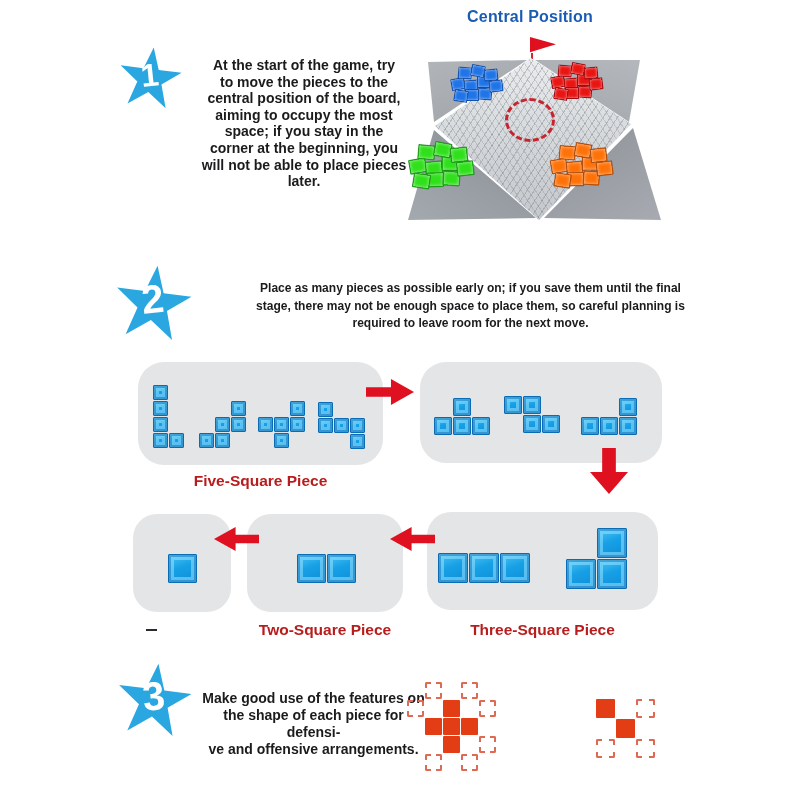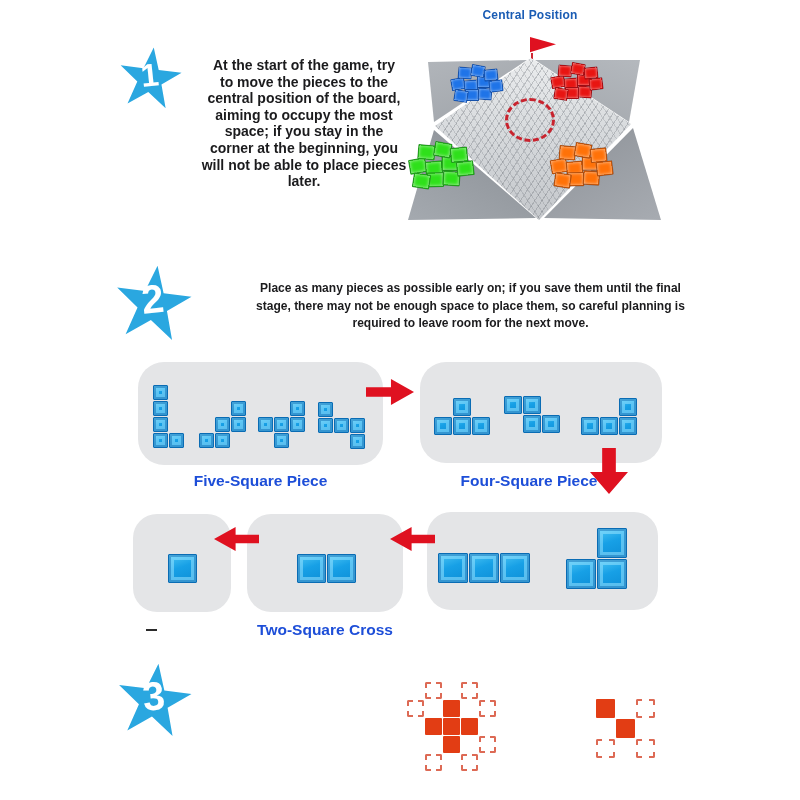--- a/index.html
+++ b/index.html
@@ -6,21 +6,21 @@
   html,body { background:#fff; }
   .canvas {
     position:relative; width:800px; height:800px; background:#fff;
     font-family:"Liberation Sans", sans-serif; overflow:hidden; color:#1c1c1e;
   }
   .abs { position:absolute; }
 
   
   .central-title {
     left:430px; top:8px; width:200px; text-align:center;
-    font-size:12px; font-weight:800; color:var(--title,#1a5cb4); letter-spacing:.2px;
+    font-size:16px; font-weight:800; color:var(--title,#1a5cb4); letter-spacing:.2px;
   }
   .flag-pennant {
     left:530px; top:37px; width:26px; height:19px; background:var(--arrow,#d8151c);
     clip-path:polygon(0 0, 100% 38%, 0 80%);
   }
   .flag-pole { left:531px; top:53px; width:0; height:48px; border-left:2px dashed #cf2733; }
   .target-circle {
     left:505px; top:98px; width:50px; height:44px; border:3px dashed #c8232e; border-radius:50%;
   }
   .board-scene { left:403px; top:52px; width:262px; height:176px; }
@@ -66,21 +66,21 @@
   .p-one   { left:133px; top:514px; width:98px;  height:98px; border-radius:24px; }
   .p-two   { left:247px; top:514px; width:156px; height:98px; border-radius:24px; }
   .p-three { left:427px; top:512px; width:231px; height:98px; border-radius:24px; }
 
   .piece { position:absolute; }
   .sq {
     position:absolute; border:1px solid #0a6cb4; border-radius:1px;
     background:linear-gradient(160deg,#4cc5f4 0%, var(--piece-blue,#17a0e6) 45%, #0d8ed6 100%);
     box-shadow:inset 0 0 0 2px rgba(8,100,170,.45), inset 0 0 0 5px rgba(150,225,255,.55);
   }
-  .piece-label { position:absolute; font-weight:700; font-size:15.5px; color:#1d4ed8; text-align:center; }
+  .piece-label { position:absolute; font-weight:700; font-size:15.5px; color:#b91c1c; text-align:center; }
   .lbl-one { text-align:left; line-height:16px; }
   .dash-artifact { left:146px; top:629px; width:11px; height:2px; background:#2b2b2b; }
 
   
   .arrow { position:absolute; background:var(--arrow,#df1120); }
   .ar-right { left:366px; top:379px; width:48px; height:26px;
     clip-path:polygon(0 32%, 52% 32%, 52% 0, 100% 50%, 52% 100%, 52% 68%, 0 68%); }
   .ar-down  { left:590px; top:448px; width:38px; height:46px;
     clip-path:polygon(32% 0, 68% 0, 68% 52%, 100% 52%, 50% 100%, 0 52%, 32% 52%); }
   .ar-left1 { left:214px; top:527px; width:45px; height:24px;
@@ -230,21 +230,20 @@
       <div class="sq" style="left: 38px; top: 19px; width: 18px; height: 18px;"></div>
     </div>
   <div class="piece" style="left:581px;top:398px">
       <div class="sq" style="left: 38px; top: 0px; width: 18px; height: 18px;"></div>
       <div class="sq" style="left: 0px; top: 19px; width: 18px; height: 18px;"></div>
       <div class="sq" style="left: 19px; top: 19px; width: 18px; height: 18px;"></div>
       <div class="sq" style="left: 38px; top: 19px; width: 18px; height: 18px;"></div>
     </div>
 
   <div class="piece-label" style="left:138px;top:472px;width:245px">Five-Square Piece</div>
-  <div class="piece-label" style="left:408px;top:472px;width:242px">Four-Square Piece</div>
 
   <div class="arrow ar-right"></div>
   <div class="arrow ar-down"></div>
 
   <div class="panel p-one"></div>
   <div class="panel p-two"></div>
   <div class="panel p-three"></div>
 
   <div class="piece" style="left:168px;top:554px">
       <div class="sq" style="left: 0px; top: 0px; width: 29px; height: 29px;"></div>
@@ -261,26 +260,30 @@
   <div class="piece" style="left:566px;top:528px">
       <div class="sq" style="left: 31px; top: 0px; width: 30px; height: 30px;"></div>
       <div class="sq" style="left: 0px; top: 31px; width: 30px; height: 30px;"></div>
       <div class="sq" style="left: 31px; top: 31px; width: 30px; height: 30px;"></div>
     </div>
 
   <div class="arrow ar-left1"></div>
   <div class="arrow ar-left2"></div>
 
   <div class="abs dash-artifact"></div>
-  <div class="piece-label" style="left:247px;top:621px;width:156px">Two-Square Cross</div>
+  <div class="piece-label" style="left:247px;top:621px;width:156px">Two-Square Piece</div>
+  <div class="piece-label" style="left:427px;top:621px;width:231px">Three-Square Piece</div>
 
   <div class="star-badge" style="left:116px;top:662px;width:76px;height:76px">
     <div class="star-shape"></div>
     <div class="star-num" style="font-size:40px">3</div>
   </div>
+  <div class="abs step-text preline t3">Make good use of the features on
+the shape of each piece for defensi-
+ve and offensive arrangements.</div>
 
   <div class="diagram d-cross">
       <div class="cell-solid" style="left: 36px; top: 18px; width: 17px; height: 17px;"></div>
       <div class="cell-solid" style="left: 18px; top: 36px; width: 17px; height: 17px;"></div>
       <div class="cell-solid" style="left: 36px; top: 36px; width: 17px; height: 17px;"></div>
       <div class="cell-solid" style="left: 54px; top: 36px; width: 17px; height: 17px;"></div>
       <div class="cell-solid" style="left: 36px; top: 54px; width: 17px; height: 17px;"></div>
       <div class="cell-dash" style="left: 18px; top: 0px; width: 17px; height: 17px;"></div>
       <div class="cell-dash" style="left: 54px; top: 0px; width: 17px; height: 17px;"></div>
       <div class="cell-dash" style="left: 0px; top: 18px; width: 17px; height: 17px;"></div>

